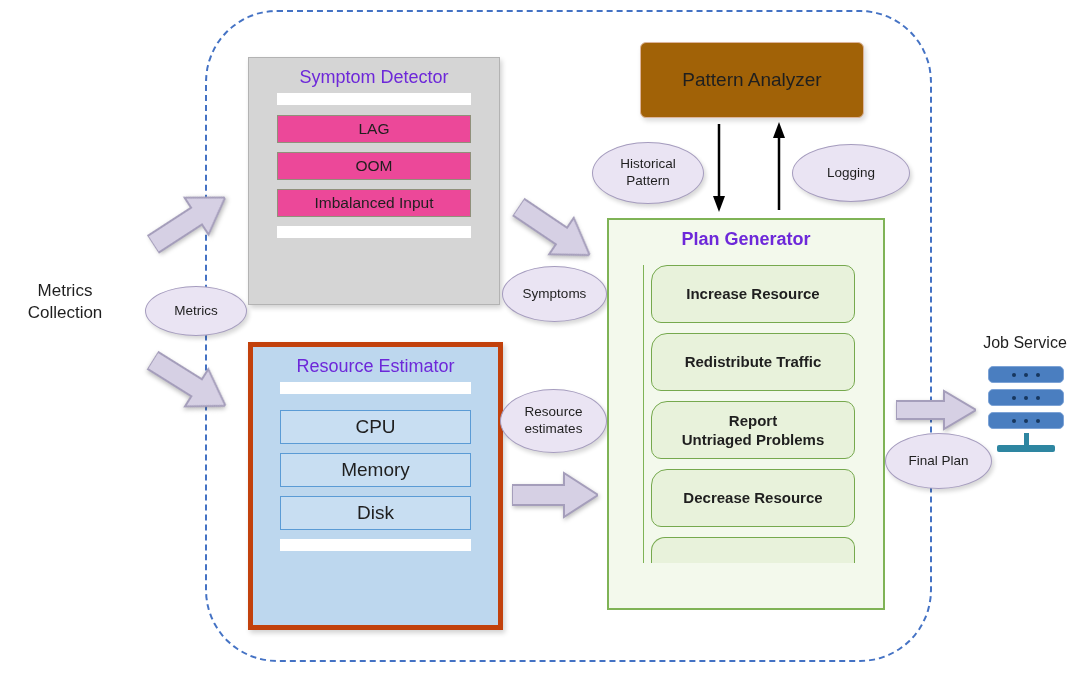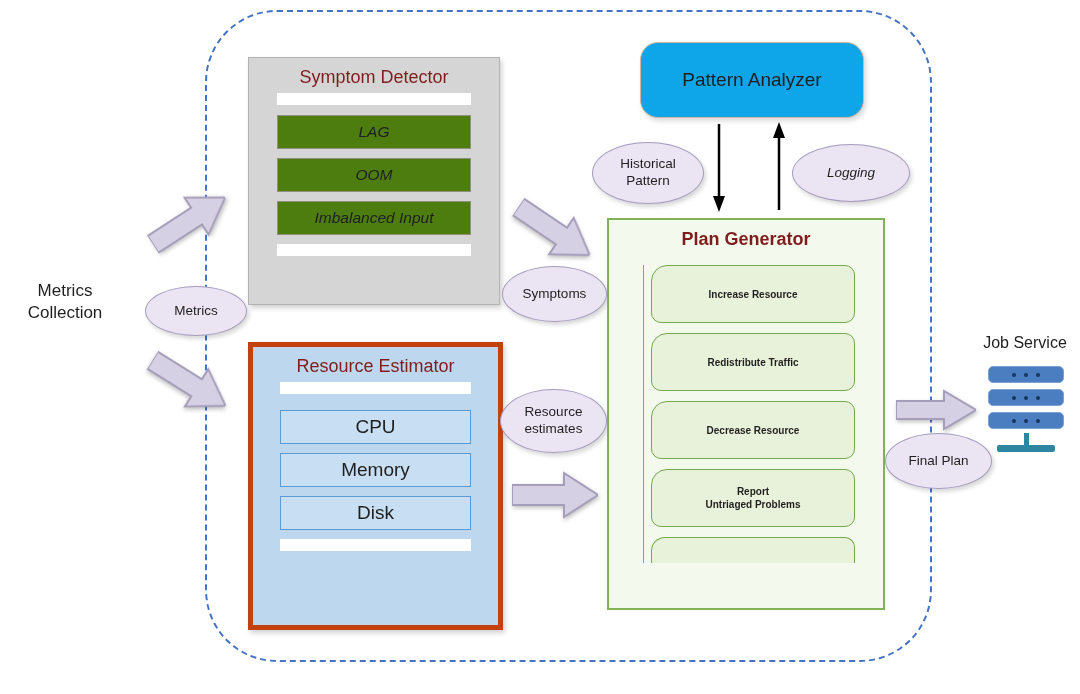--- a/index.html
+++ b/index.html
@@ -22,21 +22,21 @@
   .job-service-label{left:972px;top:334px;width:106px;font-size:16px;text-align:center;}
 
   
   .ellipse{
     border-radius:50%;background:#eae4f3;border:1.5px solid #a59cbe;
     font-size:13.5px;line-height:1.25;color:#1f1f1f;
     box-shadow:2px 3px 4px rgba(0,0,0,.16);
   }
   .e-metrics{left:145px;top:286px;width:100px;height:48px;}
   .e-hist{left:592px;top:142px;width:110px;height:60px;}
-  .e-logging{left:792px;top:144px;width:116px;height:56px;font-style:italic;}
+  .e-logging{left:792px;top:144px;width:116px;height:56px;}
   .e-symptoms{left:502px;top:266px;width:103px;height:54px;}
   .e-resest{left:500px;top:389px;width:105px;height:62px;}
   .e-final{left:885px;top:433px;width:105px;height:54px;}
 
   
   .block-arrow{width:86px;height:50px;}
   .block-arrow svg{display:block;filter:drop-shadow(1px 2px 2px rgba(0,0,0,.25));}
   .block-arrow polygon{fill:#d6d0e4;stroke:#a59ebb;stroke-width:2;}
   .ar-1{left:146px;top:196px;transform:rotate(-33deg);}
   .ar-2{left:146px;top:358px;transform:rotate(32deg);}
@@ -47,54 +47,54 @@
   
   .thin-arrow{width:18px;height:90px;}
   .ta-down{left:710px;top:122px;}
   .ta-up{left:770px;top:122px;}
 
   
   .sd-box{
     left:248px;top:57px;width:250px;height:246px;background:#d5d5d5;
     border:1px solid #b3b3b3;box-shadow:2px 3px 5px rgba(0,0,0,.18);
   }
-  .box-title{padding-top:9px;height:26px;font-size:18px;text-align:center;color:#7f1d1d;}
+  .box-title{padding-top:9px;height:26px;font-size:18px;text-align:center;color:#6d28d9;}
   .strip{height:12px;background:#ffffff;margin:0 28px 10px 28px;}
   .sd-item{
-    height:34px;margin:0 28px 9px 28px;background:#4d7c0f;border:1px solid #90907a;
-    box-sizing:border-box;font-size:15.5px;font-style:italic;
+    height:28px;margin:0 28px 9px 28px;background:#ec4899;border:1px solid #90907a;
+    box-sizing:border-box;font-size:15.5px;
   }
 
   
   .re-box{
     left:248px;top:342px;width:245px;height:278px;background:#bdd7ee;
     border:5px solid #c2410c;box-shadow:2px 3px 5px rgba(0,0,0,.18);
   }
   .re-box .strip{margin:0 27px 16px 27px;}
   .re-item{
     height:34px;margin:0 27px 9px 27px;background:#c8def2;border:1px solid #5b9bd5;
     box-sizing:border-box;font-size:19px;
   }
 
   
   .pa-box{
-    left:640px;top:42px;width:222px;height:74px;background:#0ea5e9;
-    border:1.5px solid #dcb49b;border-radius:18px;font-size:19px;
+    left:640px;top:42px;width:222px;height:74px;background:#a16207;
+    border:1.5px solid #dcb49b;border-radius:6px;font-size:19px;
     box-shadow:2px 3px 5px rgba(0,0,0,.15);
   }
 
   
   .pg-box{
     left:607px;top:218px;width:278px;height:392px;background:#f3f9ec;
     border:2px solid #7fb356;box-sizing:border-box;font-weight:bold;
   }
   .pg-items{margin:10px 28px 0 34px;border-left:1.5px solid #7fb356;padding-left:7px;}
   .pg-item{
     min-height:58px;margin-bottom:10px;background:#e8f2db;border:1.5px solid #76a94e;
-    border-radius:16px 10px 10px 10px;box-sizing:border-box;font-size:10px;line-height:1.3;
+    border-radius:16px 10px 10px 10px;box-sizing:border-box;font-size:15px;line-height:1.3;
   }
   .pg-item-empty{
     height:26px;background:#e8f2db;border:1.5px solid #76a94e;
     border-radius:14px 10px 0 0;border-bottom:none;box-sizing:border-box;
   }
 
   
   .server{left:986px;top:366px;width:80px;height:96px;}
   .server-bar{
     width:76px;height:17px;margin:0 auto 6px auto;background:#4a7ec0;
@@ -180,23 +180,23 @@
 <div class="abs ellipse center e-symptoms">Symptoms</div>
 <div class="abs ellipse center prelines e-resest">Resource
 estimates</div>
 <div class="abs ellipse center e-final">Final Plan</div>
 
 <div class="abs pg-box">
   <div class="box-title">Plan Generator</div>
   <div class="pg-items">
     <div class="pg-item center prelines">Increase Resource</div>
     <div class="pg-item center prelines">Redistribute Traffic</div>
-    <div class="pg-item center prelines">Decrease Resource</div>
     <div class="pg-item center prelines">Report
 Untriaged Problems</div>
+    <div class="pg-item center prelines">Decrease Resource</div>
     <div class="pg-item-empty"></div>
   </div>
 </div>
 
 <div class="abs job-service-label">Job Service</div>
 <div class="abs server">
   <div class="server-bar">
     <span class="dot"></span>
     <span class="dot"></span>
     <span class="dot"></span>

